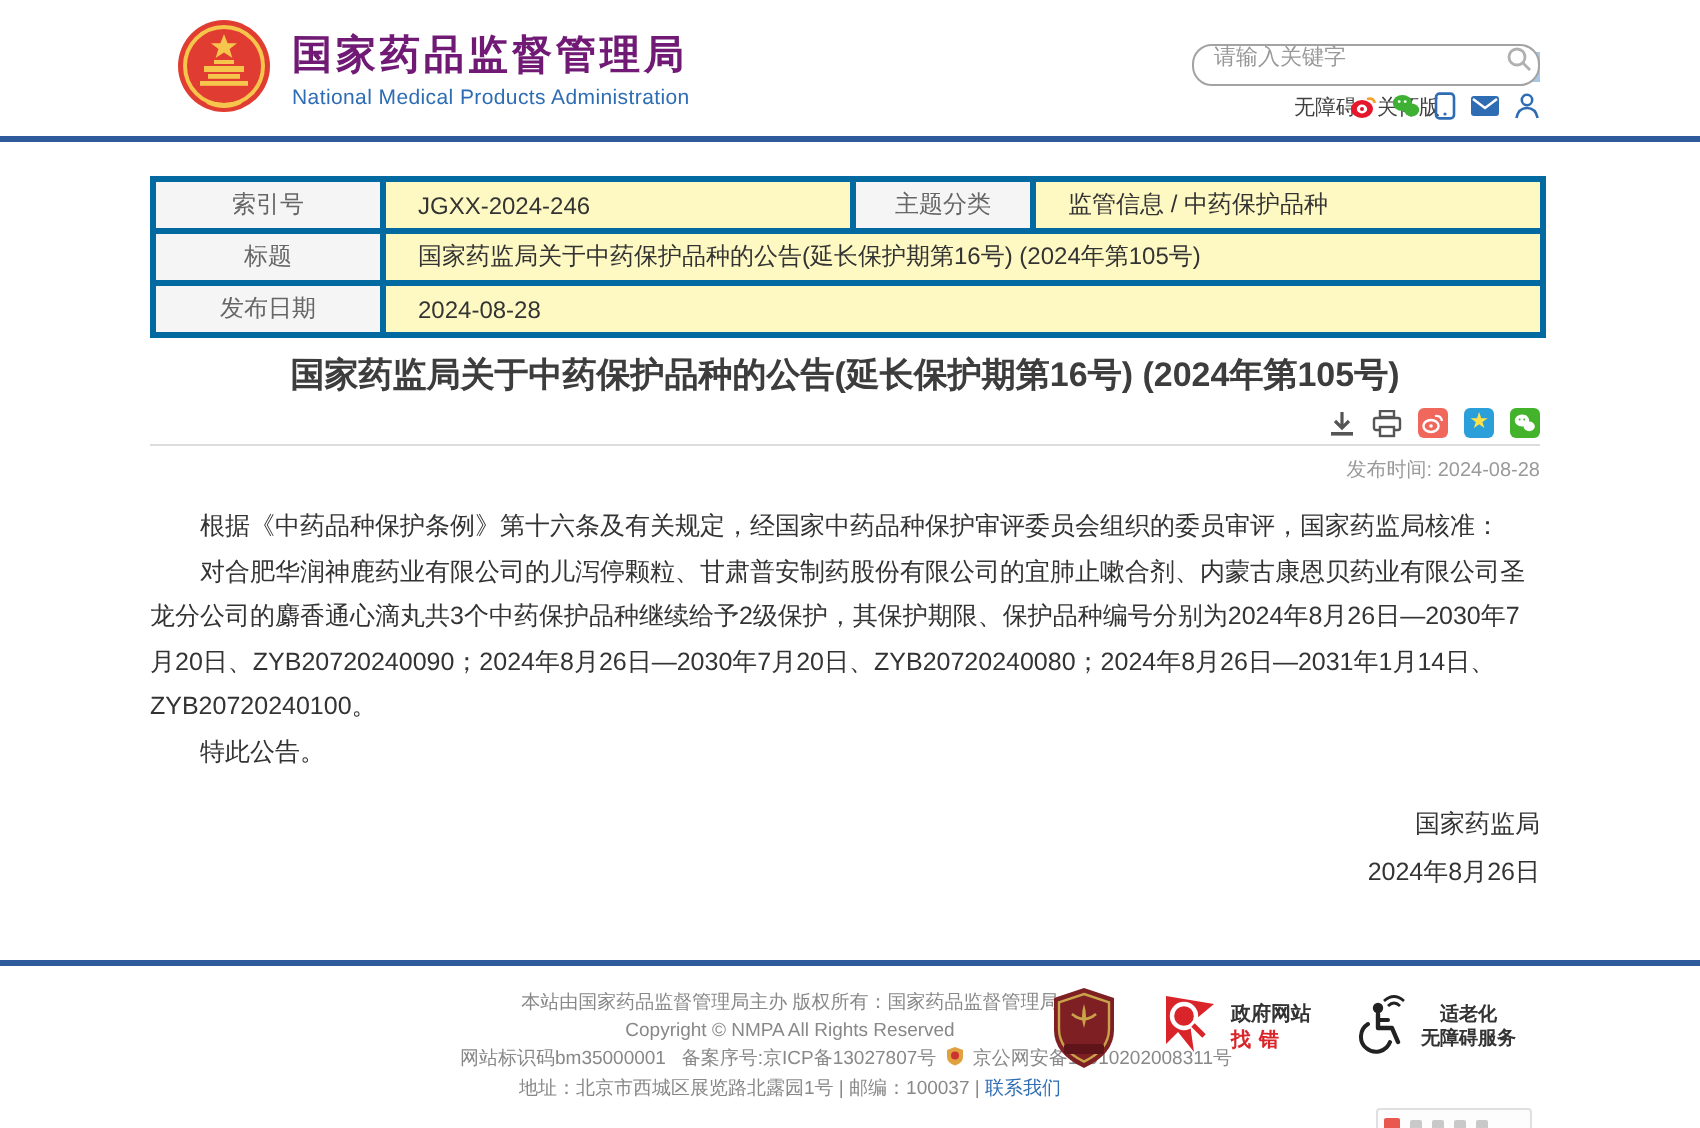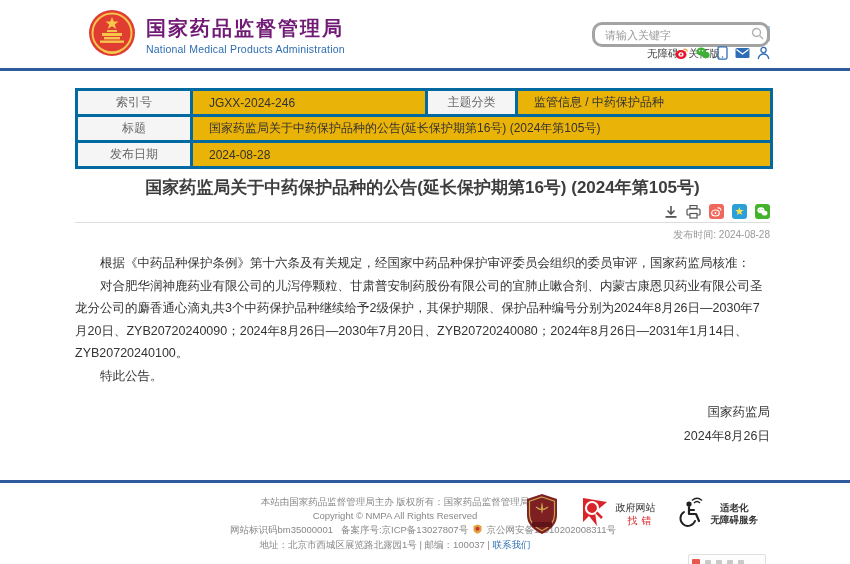--- a/index.html
+++ b/index.html
@@ -12,32 +12,32 @@
   .hdr{position:absolute;top:0;left:0;width:850px;height:68px;background:#fff;}
   .logo-block{position:absolute;left:88px;top:9px;display:flex;align-items:center;cursor:pointer;}
   .logo-text{margin-left:10px;}
   .logo-cn{font-size:20px;font-weight:bold;color:#701a75;letter-spacing:2px;line-height:24px;}
   .logo-en{font-size:10.5px;color:#2e6db4;margin-top:3px;letter-spacing:0.2px;}
   .top-links{position:absolute;top:5px;right:80px;display:flex;align-items:center;gap:10px;font-size:10.5px;color:#404040;}
   .top-links a{color:#404040;text-decoration:none;cursor:pointer;margin-top:42px;}
   .lang-btn{display:inline-block;width:15px;height:15px;line-height:15px;text-align:center;font-size:10px;color:#fff;cursor:pointer;}
   .lang-cn{background:#2b6cb5;}
   .lang-en{background:#a7c8e8;}
-  .search-wrap{position:absolute;top:22px;right:80px;width:172px;height:19px;border:3px solid #a3a3a3;border-radius:10px;background:#fff;display:flex;align-items:center;}
+  .search-wrap{position:absolute;top:22px;right:80px;width:172px;height:19px;border:1px solid #a3a3a3;border-radius:10px;background:#fff;display:flex;align-items:flex-start;}
   .search-input{flex:1;border:none;outline:none;background:transparent;font-size:11px;color:#333;padding:0 4px 0 10px;font-family:inherit;}
   .search-input::placeholder{color:#999;}
   .search-btn{width:20px;height:16px;border:none;background:transparent;cursor:pointer;padding:0;margin-right:4px;}
   .mini-icons{position:absolute;top:46px;right:80px;display:flex;align-items:center;gap:7px;}
   .mini-icons span{display:inline-flex;cursor:pointer;}
   .hdr-line{position:absolute;top:68px;left:0;width:850px;height:3px;background:#2f5b9d;}
   
   .meta-table{position:absolute;top:88px;left:75px;border-collapse:collapse;table-layout:fixed;width:695px;font-size:12px;}
   .meta-table td{border:3px solid #0369a1;height:23px;padding:0;}
   .meta-table .lbl{background:#f5f5f5;color:#666;text-align:center;}
-  .meta-table .val{color:#333;padding-left:16px;background:#eab308;}
+  .meta-table .val{color:#333;padding-left:16px;background:#fef9c3;}
   
   .art-title{position:absolute;top:176px;left:75px;width:695px;text-align:center;font-size:17px;font-weight:600;color:#3d3d3d;}
   .share-row{position:absolute;top:204px;left:75px;width:695px;display:flex;justify-content:flex-end;align-items:center;gap:8px;}
   .share-sq{width:15px;height:15px;border-radius:3px;display:flex;align-items:center;justify-content:center;cursor:pointer;}
   .share-plain{display:inline-flex;cursor:pointer;}
   .sq-weibo{background:#f0685c;}
   .sq-star{background:#2b9fd9;color:#ffe24a;font-size:11px;line-height:15px;}
   .sq-wechat{background:#43b32c;}
   .art-divider{position:absolute;top:222px;left:75px;width:695px;border-top:1px solid #dcdcdc;}
   .pub-time{position:absolute;top:228px;left:75px;width:695px;text-align:right;font-size:10px;color:#9a9a9a;}
@@ -47,21 +47,21 @@
   .sig-org{top:404px;padding-right:14px;}
   .sig-date{top:428px;padding-right:6px;}
   
   .footer{position:absolute;top:480px;left:0;width:850px;height:84px;border-top:3px solid #2f5b9d;background:#fff;}
   .footer-text{position:absolute;left:230px;top:12px;width:330px;text-align:center;font-size:9.5px;color:#888;line-height:14px;}
   .footer-text .row{white-space:nowrap;}
   .footer-text a{color:#2e6db4;text-decoration:none;cursor:pointer;}
   .badge-dot{display:inline-block;vertical-align:-1px;margin:0 2px;}
   .footer-icons{position:absolute;right:92px;top:10px;display:flex;align-items:center;gap:22px;}
   .gov-err{display:flex;align-items:center;gap:5px;cursor:pointer;}
-  .gov-err-txt{font-size:10px;font-weight:normal;color:#333;line-height:13px;text-align:right;}
+  .gov-err-txt{font-size:10px;font-weight:bold;color:#333;line-height:13px;text-align:left;}
   .gov-err-txt .red{color:#d9252a;letter-spacing:4px;}
   .a11y{display:flex;align-items:center;gap:5px;cursor:pointer;}
   .a11y-txt{font-size:9.5px;font-weight:bold;color:#333;line-height:12px;text-align:center;}
   .shield{cursor:pointer;display:inline-flex;}
   
   .partial-widget{position:absolute;left:688px;top:554px;width:70px;height:14px;background:#fdfdfd;border:1px solid #e0e0e0;border-radius:2px;display:flex;align-items:center;gap:5px;padding:0 3px;cursor:pointer;}
   .pw-red{width:8px;height:7px;background:#e8584f;border-radius:1px;}
   .pw-gray{width:6px;height:5px;background:#c9c9c9;border-radius:1px;}
 </style>
 </head>

